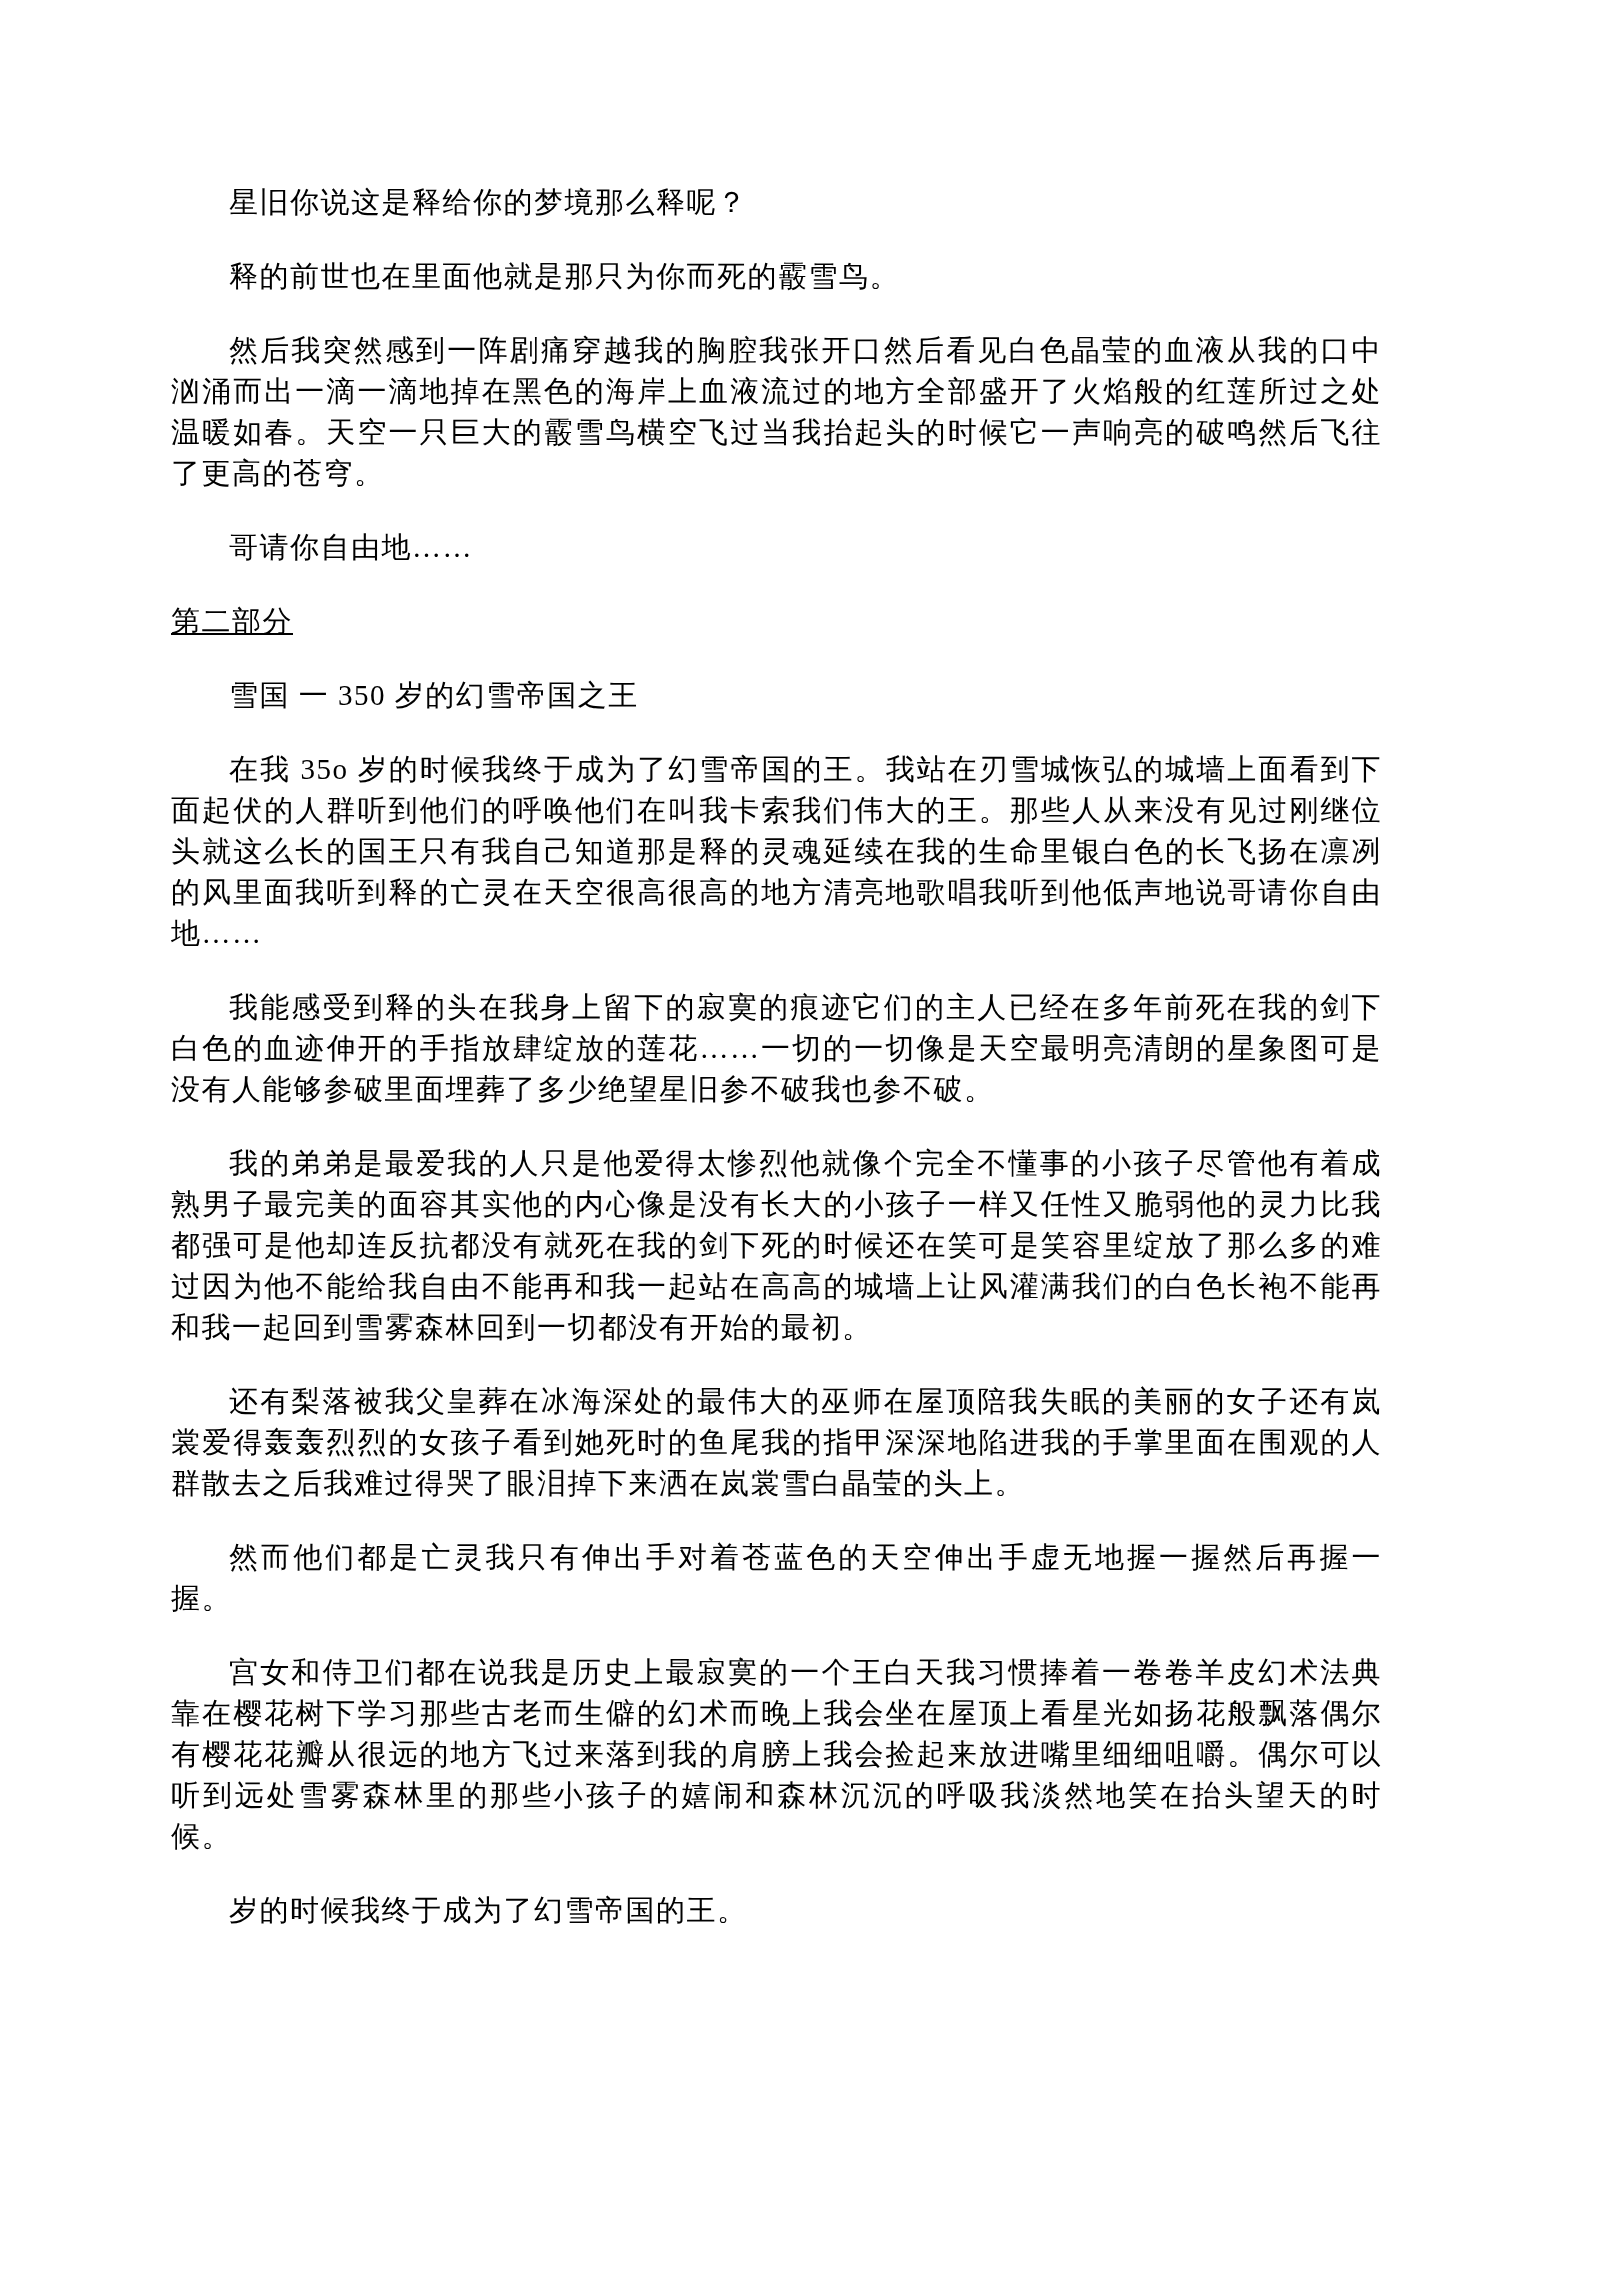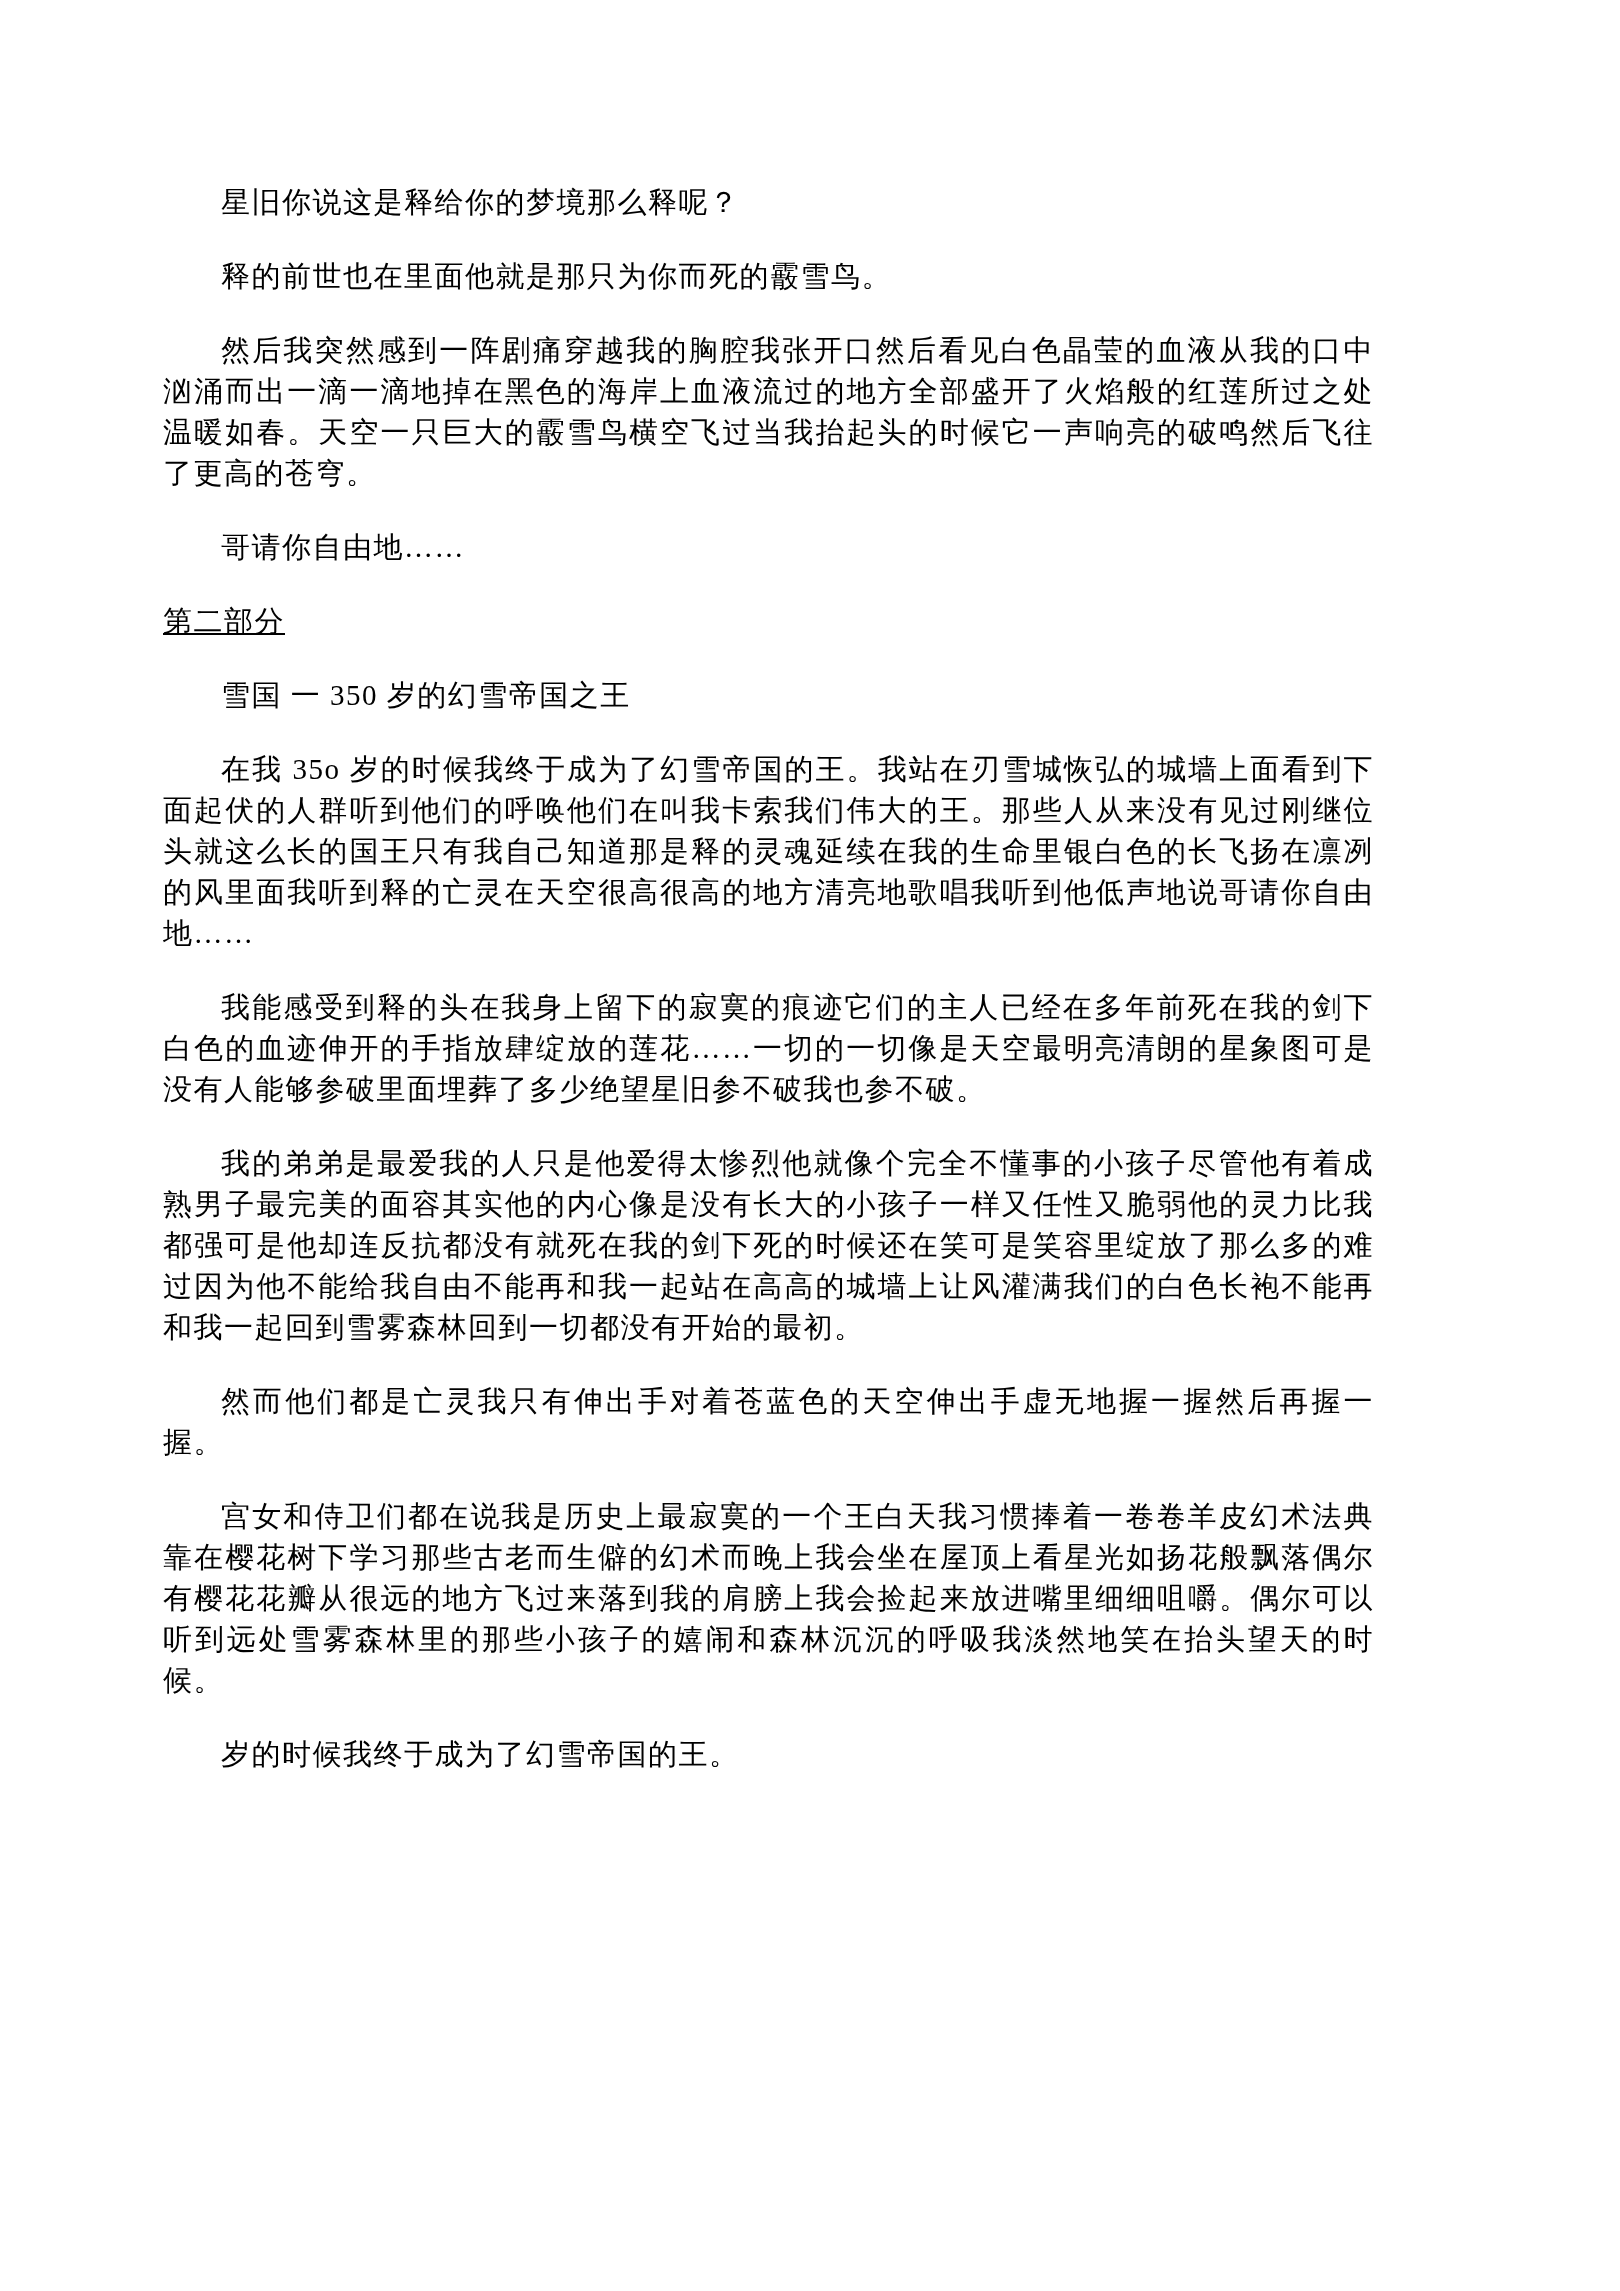--- a/index.html
+++ b/index.html
@@ -15,21 +15,21 @@
     font-family: "Liberation Serif", "DejaVu Serif", serif;
     color: #000000;
   }
   .page {
     position: absolute;
     inset: 0;
     background: #ffffff;
   }
   .text-block {
     position: absolute;
-    left: 163px;
+    left: 171px;
     top: 182px;
     width: 1211px;
   }
   .text-block p {
     margin: 0 0 33px 0;
     font-size: 29px;
     line-height: 41px;
     letter-spacing: 1.5px;
     text-align: justify;
     text-indent: 2em;
@@ -49,18 +49,19 @@
   <div class="text-block">
     <p>星旧你说这是释给你的梦境那么释呢？</p>
     <p>释的前世也在里面他就是那只为你而死的霰雪鸟。</p>
     <p>然后我突然感到一阵剧痛穿越我的胸腔我张开口然后看见白色晶莹的血液从我的口中汹涌而出一滴一滴地掉在黑色的海岸上血液流过的地方全部盛开了火焰般的红莲所过之处温暖如春。天空一只巨大的霰雪鸟横空飞过当我抬起头的时候它一声响亮的破鸣然后飞往了更高的苍穹。</p>
     <p>哥请你自由地……</p>
     <p class="flush">第二部分</p>
     <p>雪国 一 350 岁的幻雪帝国之王</p>
     <p class="big-gap">在我 35o 岁的时候我终于成为了幻雪帝国的王。我站在刃雪城恢弘的城墙上面看到下面起伏的人群听到他们的呼唤他们在叫我卡索我们伟大的王。那些人从来没有见过刚继位头就这么长的国王只有我自己知道那是释的灵魂延续在我的生命里银白色的长飞扬在凛冽的风里面我听到释的亡灵在天空很高很高的地方清亮地歌唱我听到他低声地说哥请你自由地……</p>
     <p>我能感受到释的头在我身上留下的寂寞的痕迹它们的主人已经在多年前死在我的剑下白色的血迹伸开的手指放肆绽放的莲花……一切的一切像是天空最明亮清朗的星象图可是没有人能够参破里面埋葬了多少绝望星旧参不破我也参不破。</p>
     <p>我的弟弟是最爱我的人只是他爱得太惨烈他就像个完全不懂事的小孩子尽管他有着成熟男子最完美的面容其实他的内心像是没有长大的小孩子一样又任性又脆弱他的灵力比我都强可是他却连反抗都没有就死在我的剑下死的时候还在笑可是笑容里绽放了那么多的难过因为他不能给我自由不能再和我一起站在高高的城墙上让风灌满我们的白色长袍不能再和我一起回到雪雾森林回到一切都没有开始的最初。</p>
+    <p>还有梨落被我父皇葬在冰海深处的最伟大的巫师在屋顶陪我失眠的美丽的女子还有岚裳爱得轰轰烈烈的女孩子看到她死时的鱼尾我的指甲深深地陷进我的手掌里面在围观的人群散去之后我难过得哭了眼泪掉下来洒在岚裳雪白晶莹的头上。</p>
     <p>然而他们都是亡灵我只有伸出手对着苍蓝色的天空伸出手虚无地握一握然后再握一握。</p>
     <p>宫女和侍卫们都在说我是历史上最寂寞的一个王白天我习惯捧着一卷卷羊皮幻术法典靠在樱花树下学习那些古老而生僻的幻术而晚上我会坐在屋顶上看星光如扬花般飘落偶尔有樱花花瓣从很远的地方飞过来落到我的肩膀上我会捡起来放进嘴里细细咀嚼。偶尔可以听到远处雪雾森林里的那些小孩子的嬉闹和森林沉沉的呼吸我淡然地笑在抬头望天的时候。</p>
     <p>岁的时候我终于成为了幻雪帝国的王。</p>
   </div>
 </div>
 
 
 </body></html>

